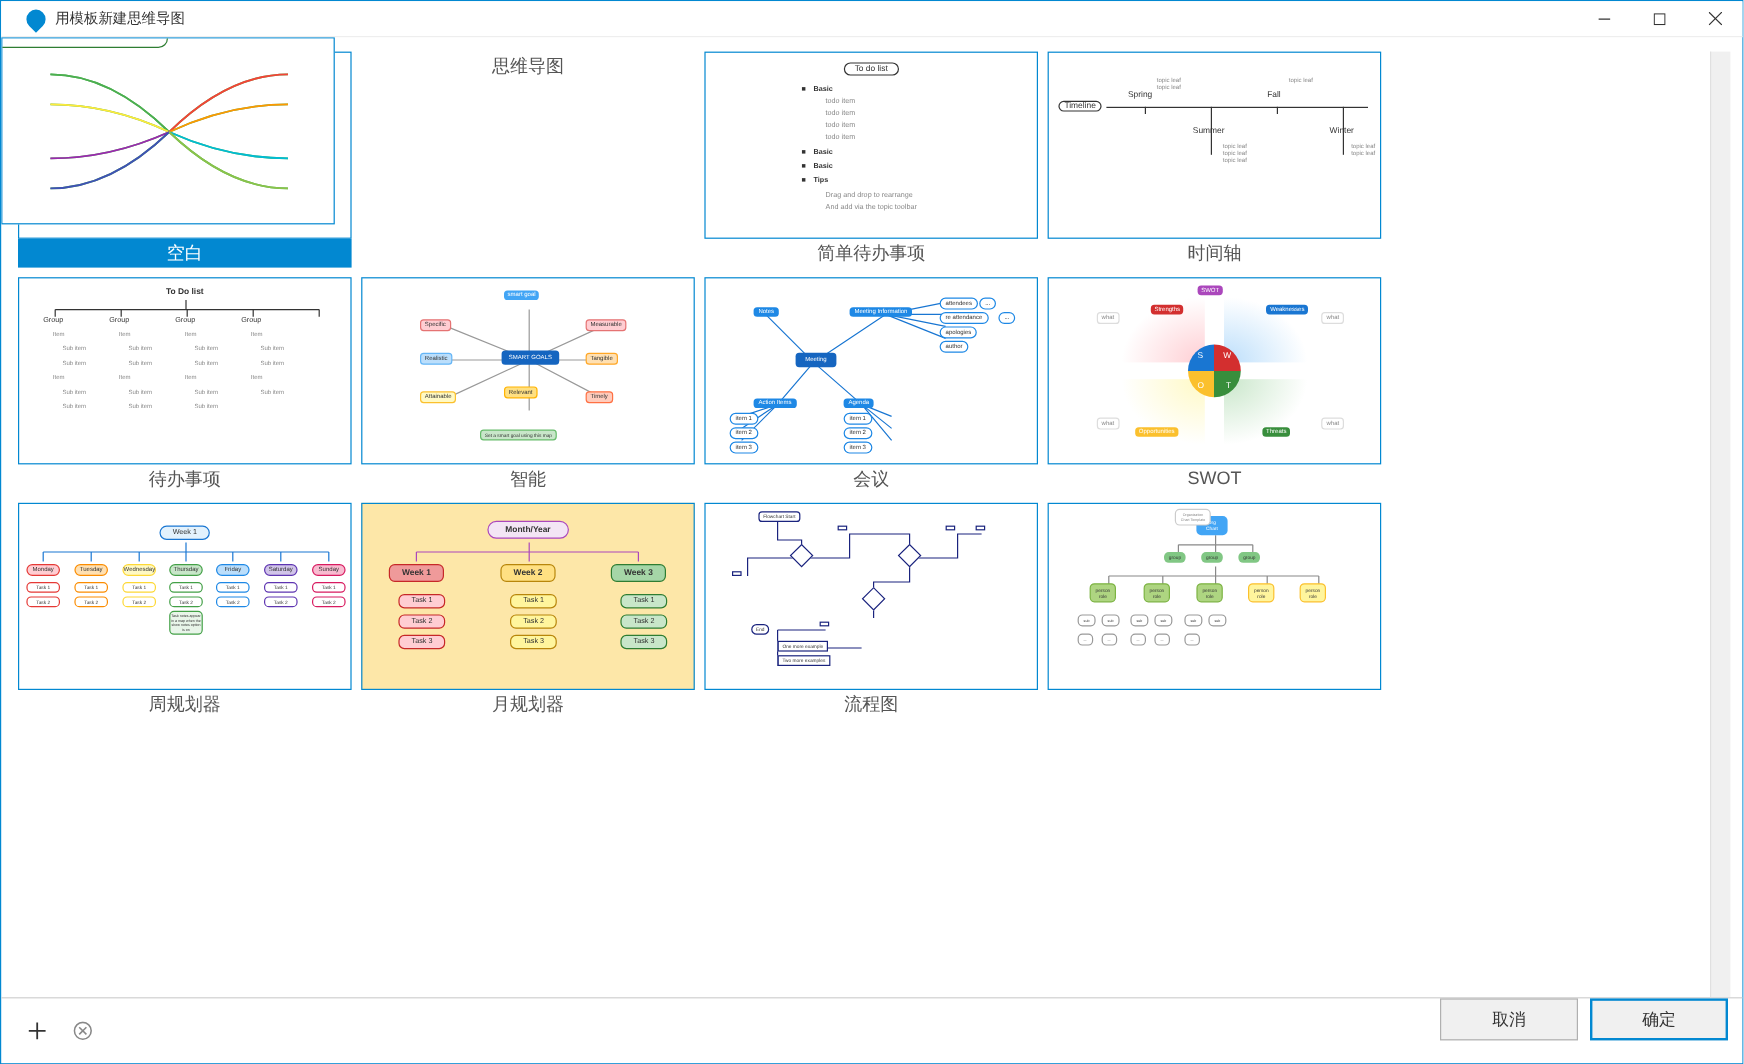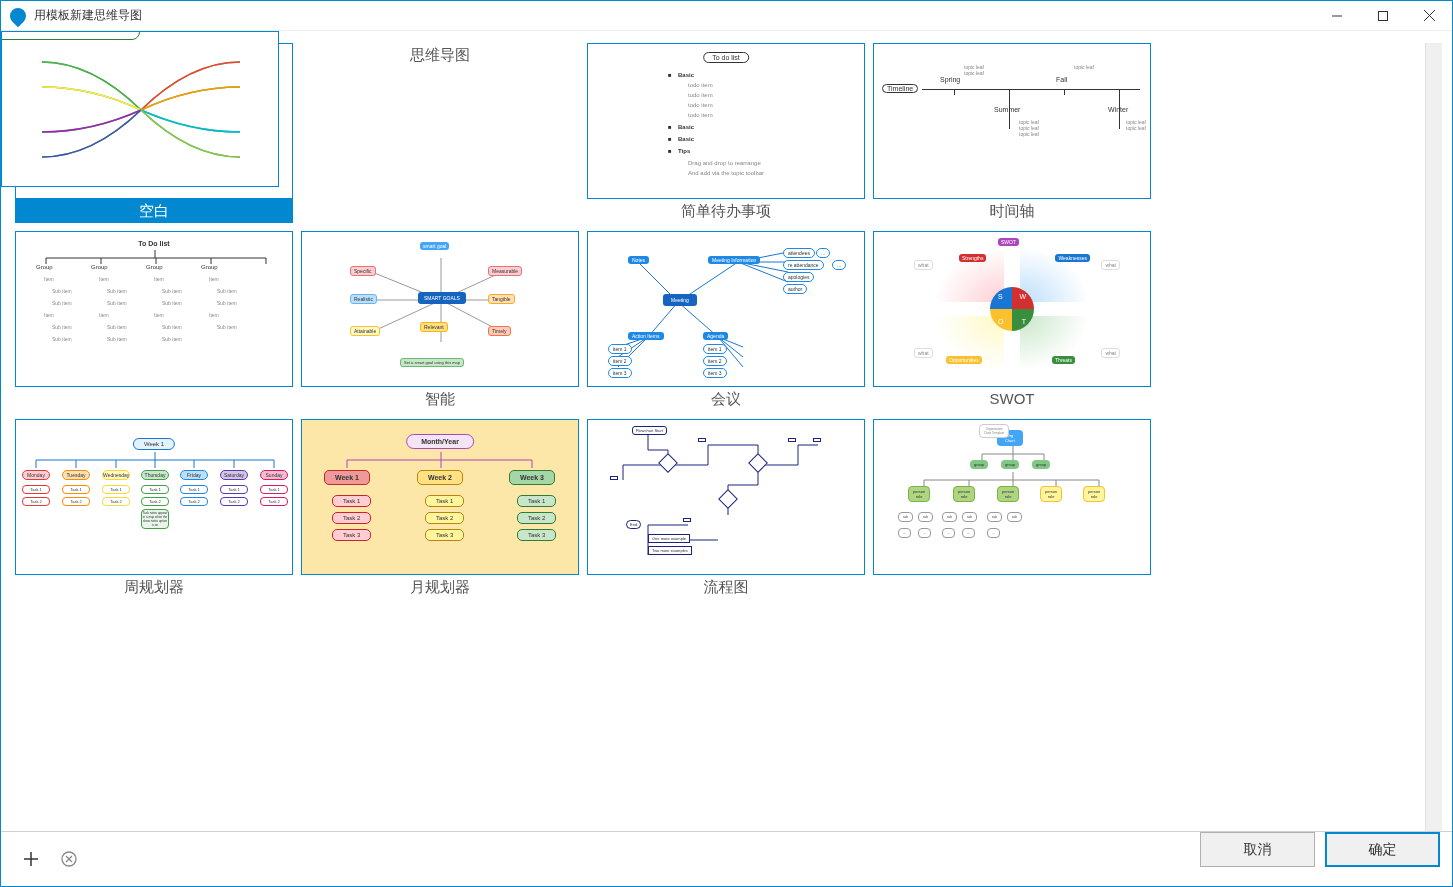--- a/index.html
+++ b/index.html
@@ -1,18 +1,18 @@
 <!DOCTYPE html>
 <html><head>
 <meta charset="utf-8">
 <style>
 * { box-sizing: border-box; margin: 0; padding: 0; }
 body { font-family: "Microsoft YaHei", "Segoe UI", sans-serif; background: #fff; font-size: 13px; color: #333; overflow: hidden; }
 .window { width: 1453px; height: 887px; display: flex; flex-direction: column; border: 1px solid #0288d1; }
-.titlebar { height: 30px; background: #fff; display: flex; align-items: center; padding: 0 0 0 9px; border-bottom: 1px solid #eee; }
+.titlebar { height: 30px; background: #fff; display: flex; align-items: center; padding: 0 0 0 21px; border-bottom: 1px solid #eee; }
 .titlebar .app-icon { width: 16px; height: 16px; border-radius: 50% 50% 50% 0; background: #0288d1; margin-right: 8px; transform: rotate(-45deg); }
 .titlebar .title { flex: 1; font-size: 12px; color: #333; }
 .win-controls { display: flex; }
 .win-btn { width: 46px; height: 30px; display: flex; align-items: center; justify-content: center; cursor: pointer; color: #333; }
 .content { flex: 1; padding: 12px 10px 0 14px; overflow: hidden; position: relative; }
 .grid-wrap { display: flex; height: 100%; }
 .template-grid { display: flex; flex-wrap: wrap; gap: 8px 8px; align-content: flex-start; flex: 1; }
 .template-card { width: 278px; cursor: pointer; }
 .thumb { width: 278px; height: 156px; border: 1px solid #0288d1; background: #fff; position: relative; overflow: hidden; }
 .template-card.selected .thumb { border: 1px solid #0288d1; }
@@ -160,20 +160,21 @@
                 <line x1="85" y1="26" x2="85" y2="32" stroke="#333"></line>
                 <line x1="140" y1="26" x2="140" y2="32" stroke="#333"></line>
                 <line x1="195" y1="26" x2="195" y2="32" stroke="#333"></line>
                 <line x1="250" y1="26" x2="250" y2="32" stroke="#333"></line>
               </svg>
           <div class="group" style="left:20px"><span>Group</span><span class="gitem">Item</span><span class="gitem" style="margin-left:16px">Sub item</span><span class="gitem" style="margin-left:16px">Sub item</span><span class="gitem">Item</span><span class="gitem" style="margin-left:16px">Sub item</span><span class="gitem" style="margin-left:16px">Sub item</span></div>
           <div class="group" style="left:75px"><span>Group</span><span class="gitem">Item</span><span class="gitem" style="margin-left:16px">Sub item</span><span class="gitem" style="margin-left:16px">Sub item</span><span class="gitem">Item</span><span class="gitem" style="margin-left:16px">Sub item</span><span class="gitem" style="margin-left:16px">Sub item</span></div>
           <div class="group" style="left:130px"><span>Group</span><span class="gitem">Item</span><span class="gitem" style="margin-left:16px">Sub item</span><span class="gitem" style="margin-left:16px">Sub item</span><span class="gitem">Item</span><span class="gitem" style="margin-left:16px">Sub item</span><span class="gitem" style="margin-left:16px">Sub item</span></div>
           <div class="group" style="left:185px"><span>Group</span><span class="gitem">Item</span><span class="gitem" style="margin-left:16px">Sub item</span><span class="gitem" style="margin-left:16px">Sub item</span><span class="gitem">Item</span><span class="gitem" style="margin-left:16px">Sub item</span></div>
         </div>
+        <div class="caption">待办事项</div>
       </div>
 
       <div class="template-card">
         <div class="thumb t-intel">
           <svg class="lines">
                 <path d="M139,68 L70,40 M139,68 L70,68 M139,68 L70,100 M139,68 L139,110 M139,68 L200,40 M139,68 L200,68 M139,68 L200,100 M139,68 L139,26" stroke="#999" fill="none"></path>
               </svg>
           <div class="n" style="left:118px;top:10px;background:#42a5f5;color:#fff">smart goal</div>
           <div class="n" style="left:116px;top:60px;background:#1565c0;color:#fff;padding:3px 6px">SMART GOALS</div>
           <div class="n" style="left:48px;top:34px;background:#ffcdd2;border:1px solid #e57373">Specific</div>

